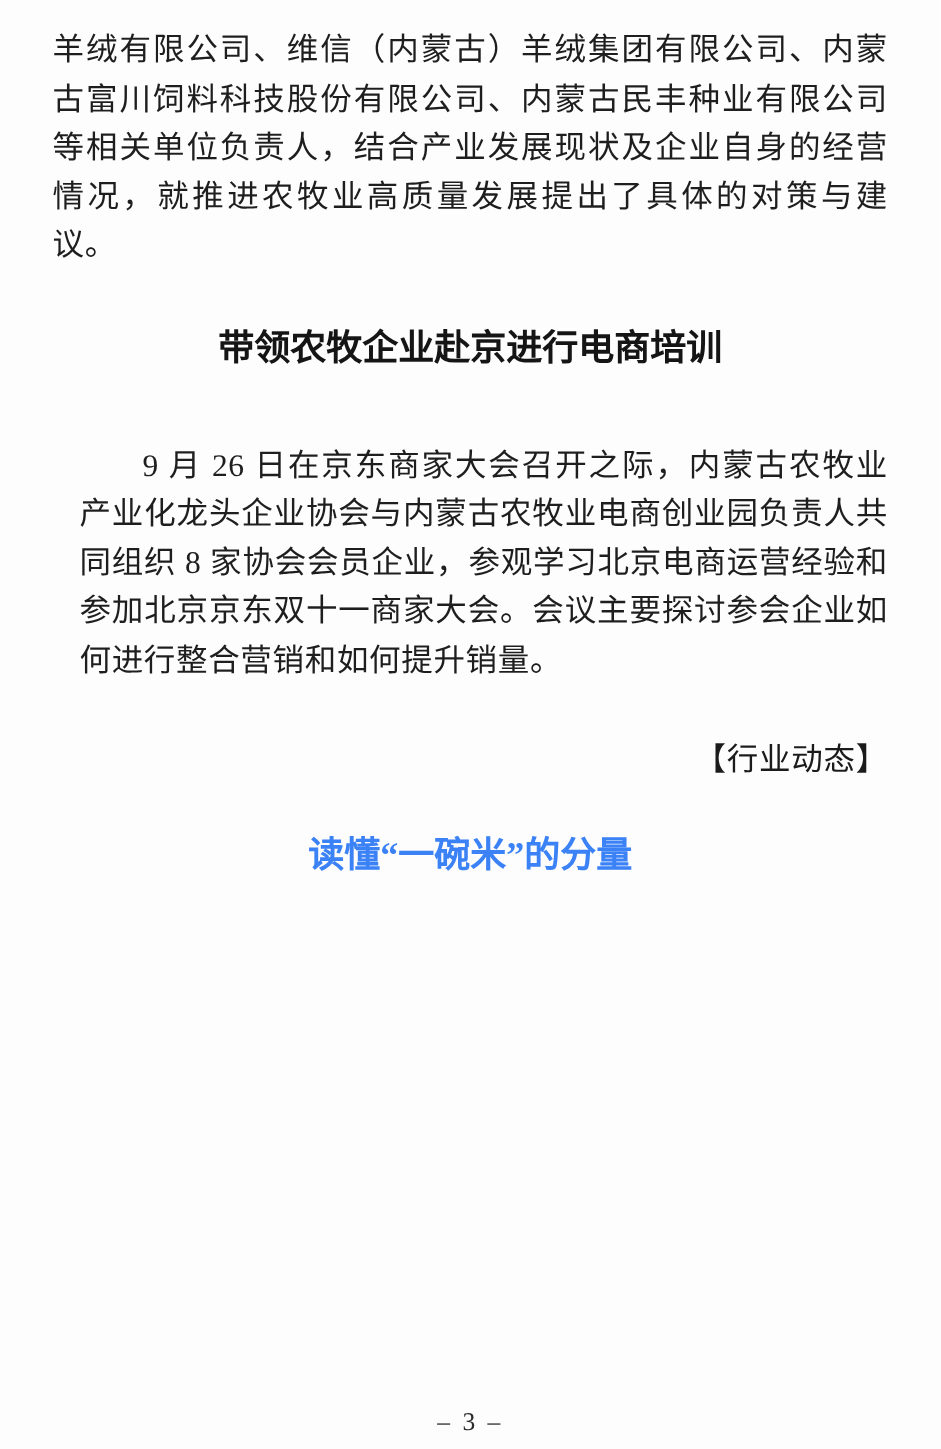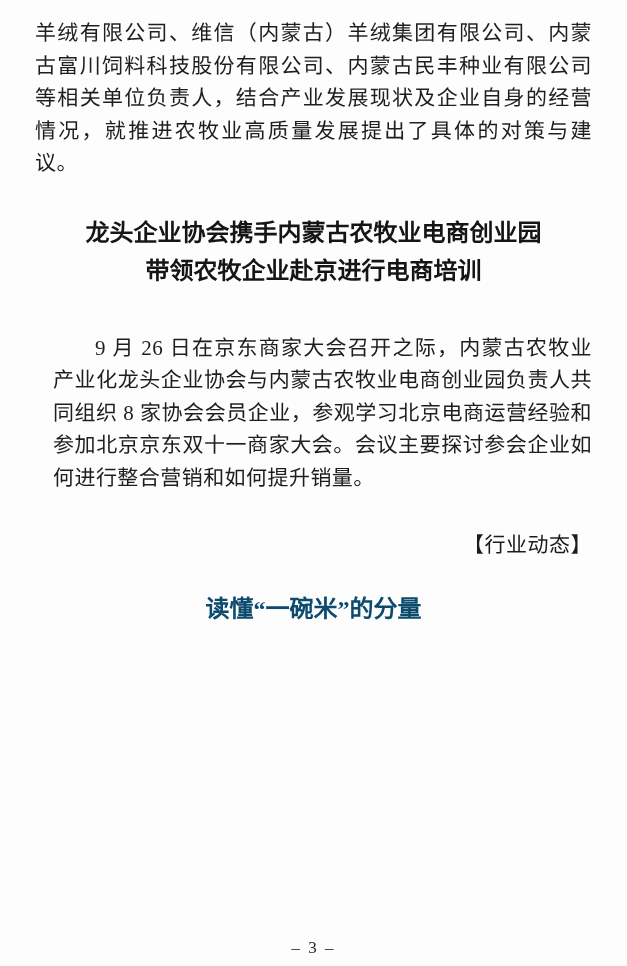--- a/index.html
+++ b/index.html
@@ -49,21 +49,21 @@
     letter-spacing: 0.5px;
     color: #1b1b1b;
     text-align: right;
   }
   .article-title-2 {
     margin: 32px 0 0 0;
     font-size: 24px;
     font-weight: bold;
     line-height: 38px;
     text-align: center;
-    color: #0c4a6e;
+    color: #3b82f6;
   }
   .p-follow {
     margin-top: 4px;
   }
   .page-footer {
     position: absolute;
     left: 0;
     bottom: 8px;
     width: 100%;
     text-align: center;
@@ -73,21 +73,20 @@
   }
 </style>
 </head>
 <body>
 
 <div class="page">
 
   <p class="body-text">羊绒有限公司、维信（内蒙古）羊绒集团有限公司、内蒙古富川饲料科技股份有限公司、内蒙古民丰种业有限公司等相关单位负责人，结合产业发展现状及企业自身的经营情况，就推进农牧业高质量发展提出了具体的对策与建议。</p>
 
   <h2 class="article-title">
-    <span style="display:block">龙头企业协会携手内蒙古农牧业电商创业园</span>
     <span style="display:block">带领农牧企业赴京进行电商培训</span>
   </h2>
 
   <p class="body-text indent p-after-title">9 月 26 日在京东商家大会召开之际，内蒙古农牧业产业化龙头企业协会与内蒙古农牧业电商创业园负责人共同组织 8 家协会会员企业，参观学习北京电商运营经验和参加北京京东双十一商家大会。会议主要探讨参会企业如何进行整合营销和如何提升销量。</p>
 
   <div class="section-marker">【行业动态】</div>
 
   <h2 class="article-title-2">读懂“一碗米”的分量</h2>
 
 

